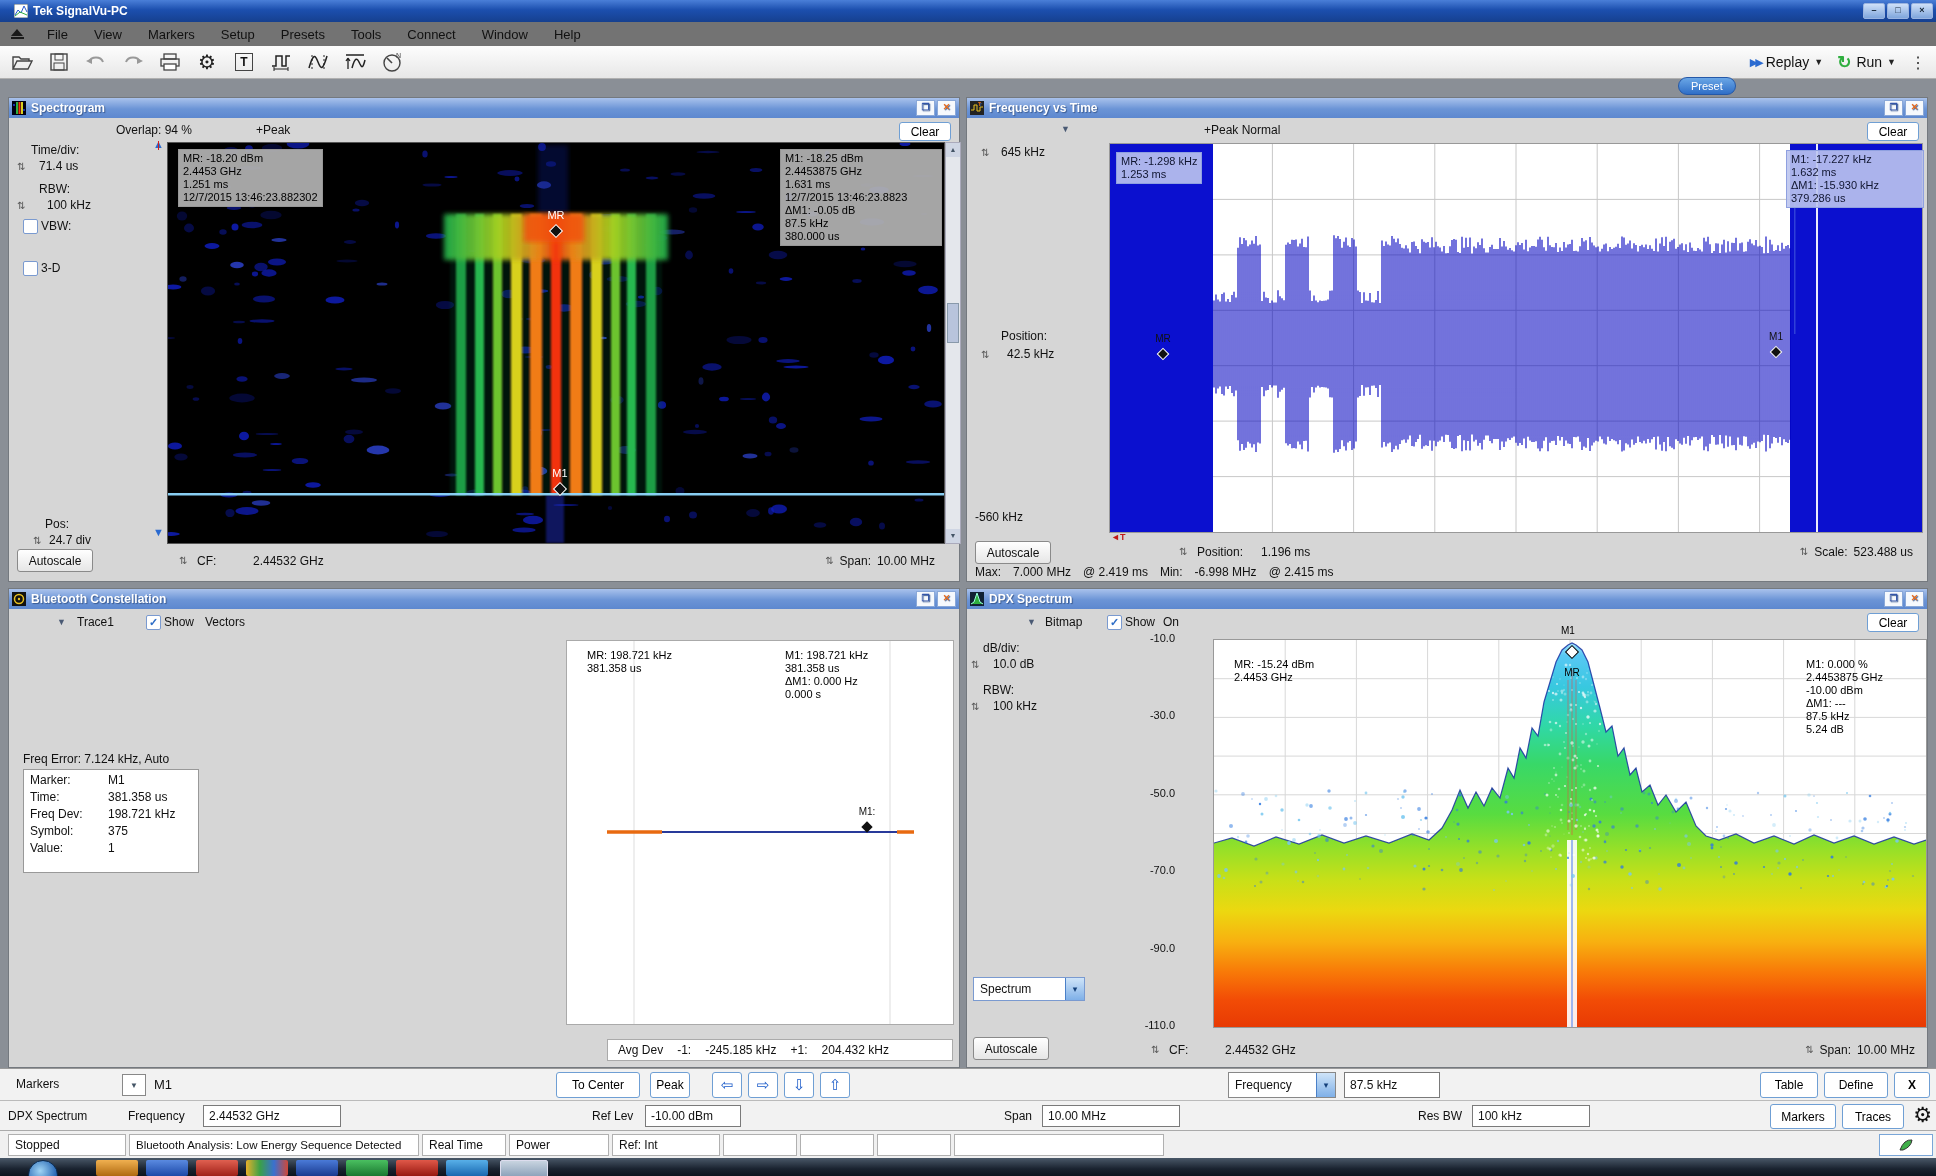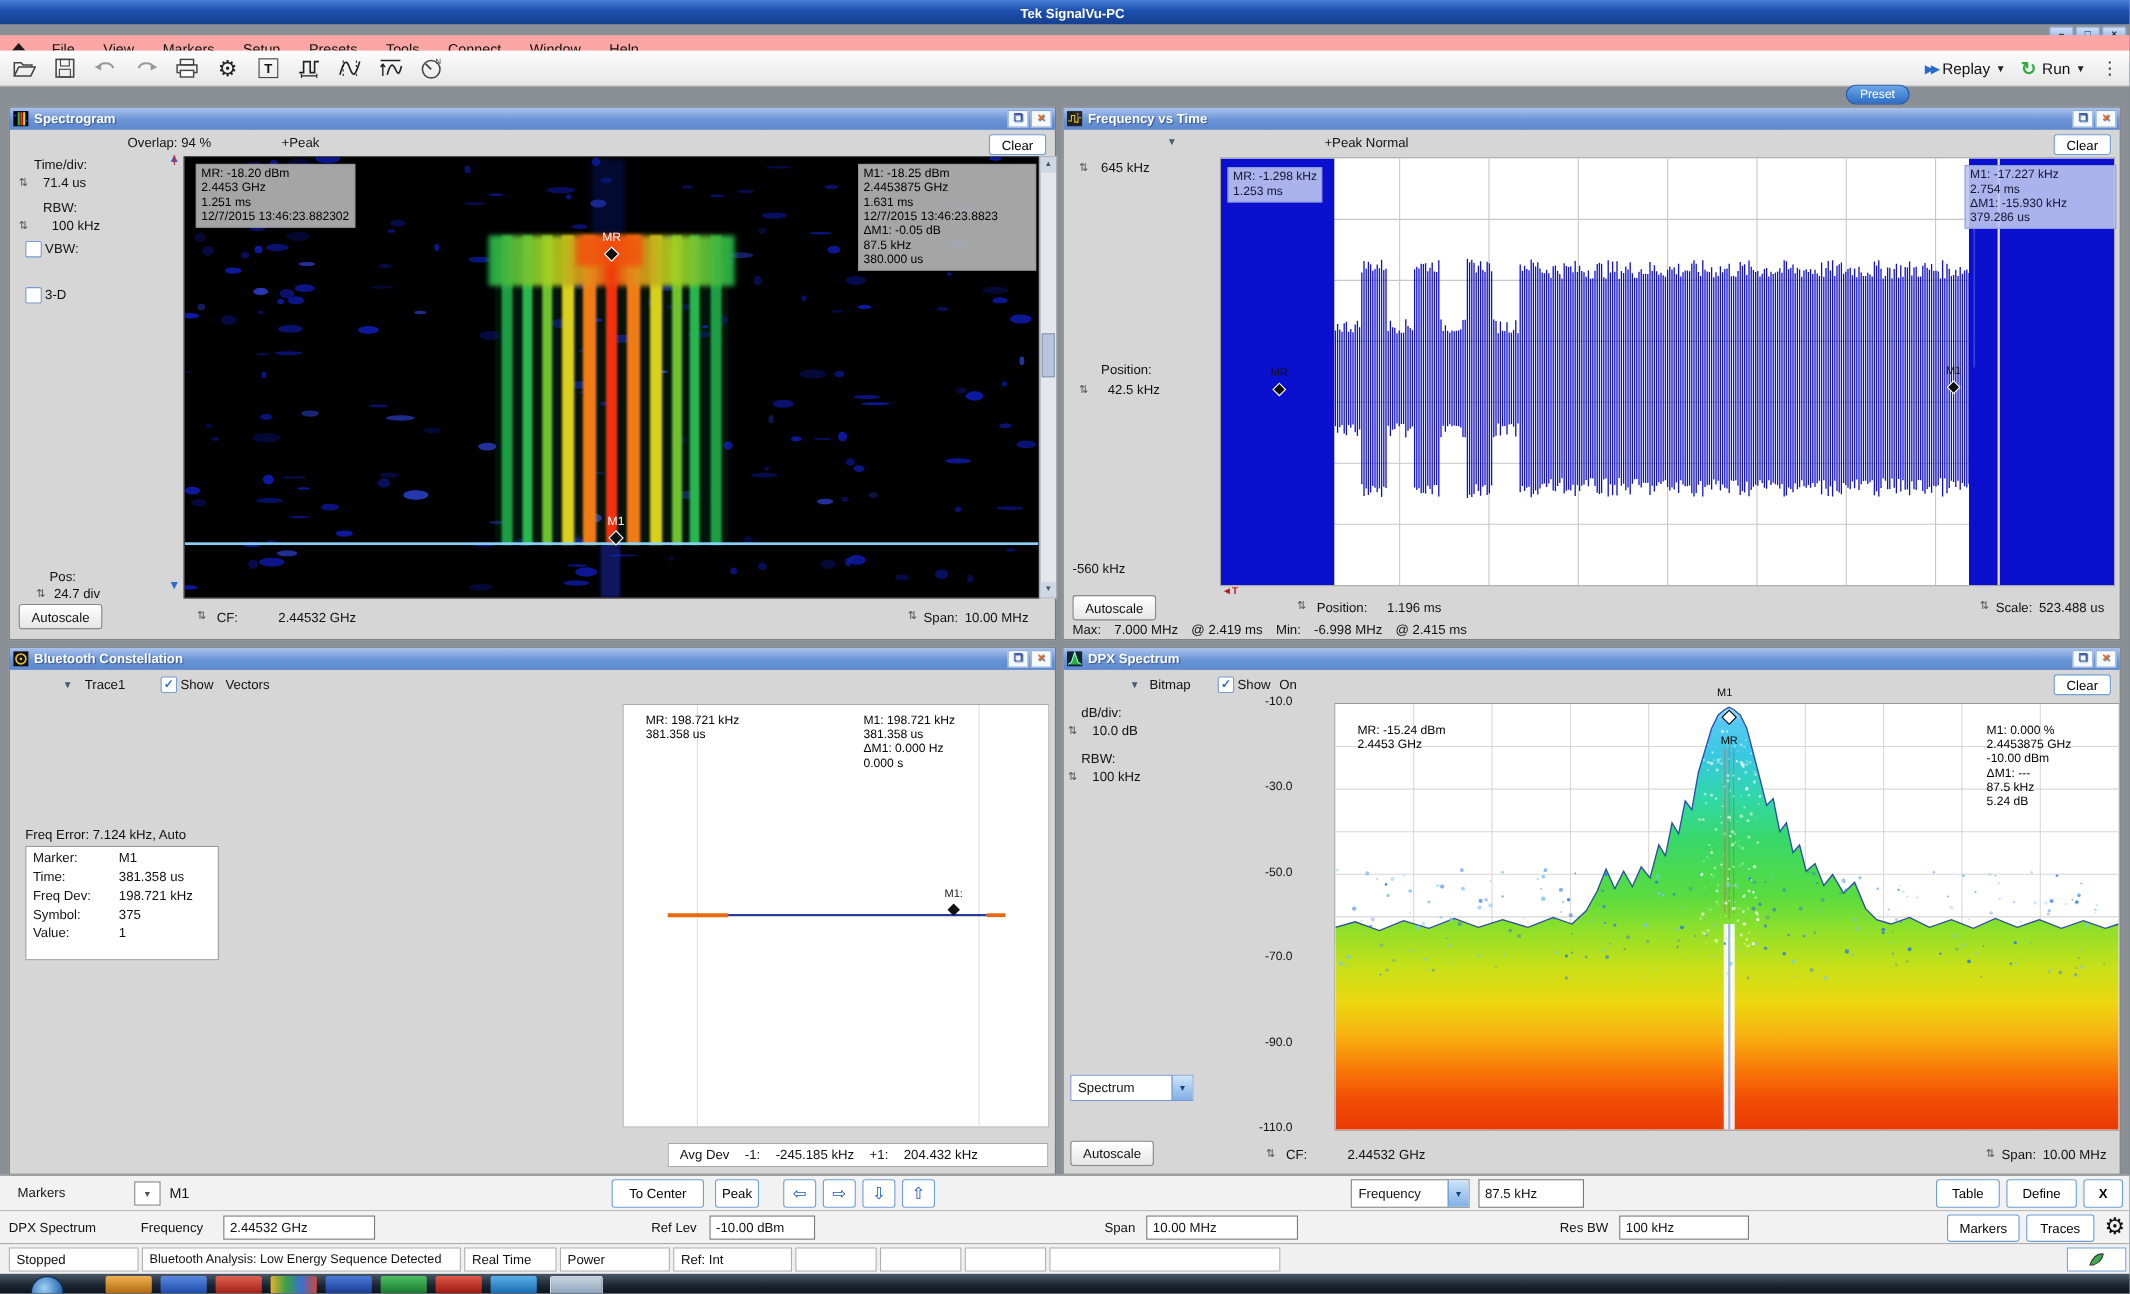--- a/index.html
+++ b/index.html
@@ -1,24 +1,24 @@
 <!DOCTYPE html>
 <html><head>
 <meta charset="utf-8">
 <style>
   html,body{margin:0;padding:0;}
   body{width:1936px;height:1176px;overflow:hidden;position:relative;background:#8a8f96;
        font-family:"Liberation Sans",sans-serif;font-size:12px;color:#111;}
   .a{position:absolute;}
   
   .titlebar{left:0;top:0;right:0;height:22px;background:linear-gradient(#4a7fd8,#1c4fae 45%,#16408f);
-            color:#fff;display:flex;align-items:center;padding-left:14px;font-weight:bold;gap:5px;flex-direction:column;}
+            color:#fff;display:flex;align-items:center;padding-left:14px;font-weight:bold;gap:5px;}
   .winbtn{width:20px;height:14px;border:1px solid #9ab4e0;border-radius:2px;background:linear-gradient(#cfe0f8,#7fa6dc);
           color:#123;font-size:9px;line-height:12px;text-align:center;}
-  .menubar{left:0;top:32px;right:0;height:24px;background:#fca5a5;display:flex;align-items:center;font-size:13px;}
+  .menubar{left:0;top:22px;right:0;height:24px;background:#737373;display:flex;align-items:center;font-size:13px;}
   .menu-item{padding:3px 13px;}
   .toolbar{left:0;top:46px;right:0;height:32px;background:linear-gradient(#fdfdfd,#e7e7e7);
            border-bottom:1px solid #b0b0b0;display:flex;align-items:center;padding-left:10px;gap:13px;}
   .ticon{width:24px;height:24px;display:flex;align-items:center;justify-content:center;}
   .toolbar-right{position:absolute;right:10px;top:0;height:32px;display:flex;align-items:center;gap:14px;}
   .preset-pill{background:linear-gradient(#6aa6e6,#2f6ec7);border:1px solid #2458a8;color:#fff;
                border-radius:10px;padding:2px 12px;font-size:11px;margin-top:48px;}
   .tr-group{display:flex;align-items:center;gap:5px;font-size:14px;}
   .dca{font-size:9px;color:#222;}
   
@@ -499,21 +499,21 @@
       <rect x="-4" y="-4" width="8" height="8" transform="translate(53,210) rotate(45)" fill="#111" stroke="#fff"></rect>
       <text x="666" y="196" font-size="10" fill="#111" text-anchor="middle">M1</text>
       <rect x="-4" y="-4" width="8" height="8" transform="translate(666,208) rotate(45)" fill="#111" stroke="#fff"></rect>
     </svg>
     <div class="ro ro-blue a" style="left:6px;top:8px;">
       <div>MR: -1.298 kHz</div>
         <div>1.253 ms</div>
     </div>
     <div class="ro ro-blue a" style="left:676px;top:6px;width:128px;">
       <div>M1: -17.227 kHz</div>
-        <div>2.754 ms</div>
+        <div>1.632 ms</div>
       <div>ΔM1: -15.930 kHz</div>
         <div>379.286 us</div>
     </div>
   </div>
 
   <div class="a btn2" style="left:8px;top:443px;width:76px;height:23px;">Autoscale</div>
   <div class="a" style="left:144px;top:434px;color:#c01818;font-size:9px;font-weight:bold;">◄T</div>
   <div class="a spin" style="left:212px;top:449px;">⇅</div>
   <div class="a lbl" style="left:230px;top:447px;">Position:</div>
   <div class="a lbl" style="left:294px;top:447px;">1.196 ms</div>

